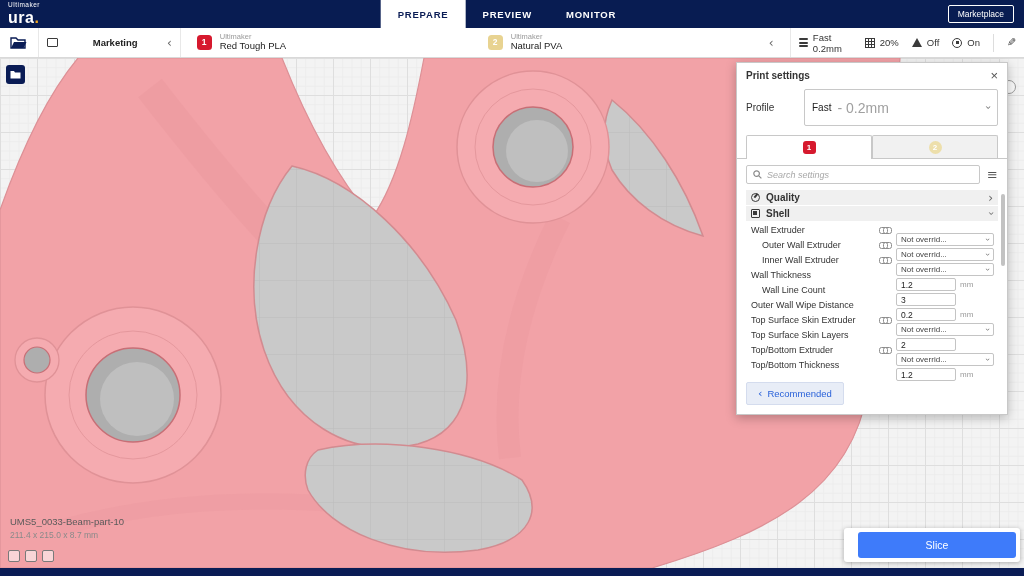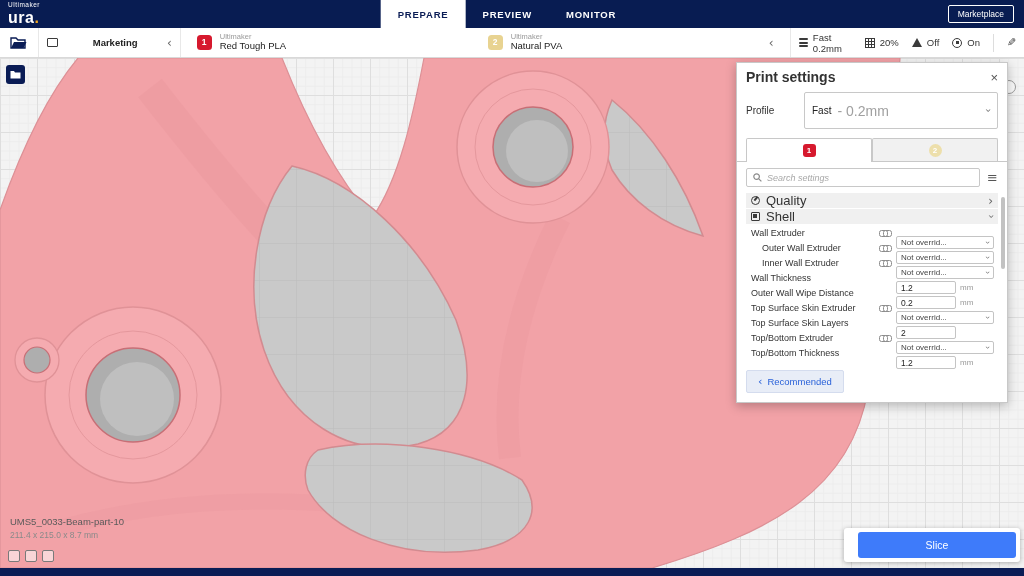--- a/index.html
+++ b/index.html
@@ -59,21 +59,21 @@
   .viewport-badge { position:absolute; right:8px; top:22px; width:14px; height:14px; border-radius:50%; border:1px solid #9a9a9a; background:#fafafa; cursor:pointer; }
   .model-info { position:absolute; left:10px; bottom:28px; z-index:5; }
   .model-name { font-size:9.5px; color:#5a5a5a; }
   .model-size { font-size:8.5px; color:#8a8a8a; margin-top:3px; }
   .obj-tools { position:absolute; left:8px; bottom:6px; display:flex; gap:5px; z-index:5; }
   .obj-tool { width:12px; height:12px; border:1px solid #7a7a7a; background:rgba(255,255,255,.55); border-radius:2px; cursor:pointer; }
 
   
   .panel { position:absolute; left:736px; top:62px; width:272px; background:#fff; border:1px solid #c8c8c8; box-shadow:0 3px 10px rgba(0,0,0,.25); z-index:30; }
   .panel-header { display:flex; align-items:center; padding:6px 9px 5px; }
-  .panel-title { font-size:14px; font-weight:bold; color:#333; flex:1; }
+  .panel-title { font-size:10px; font-weight:bold; color:#333; flex:1; }
   .panel-close { font-size:13px; color:#555; cursor:pointer; line-height:1; }
   .profile-row { display:flex; align-items:center; padding:2px 9px 7px; gap:10px; }
   .profile-label { font-size:10px; color:#333; width:48px; }
   .profile-select { flex:1; height:37px; border:1px solid #c8c8c8; border-radius:2px; display:flex; align-items:center; padding:0 7px; cursor:pointer; background:#fff; }
   .profile-value { font-size:10px; color:#222; }
   .profile-hint { font-size:14px; color:#a0a0a0; margin-left:6px; flex:1; }
   .chev-down { display:inline-block; transform:rotate(90deg); font-size:10px; color:#666; }
   .ext-tabs { display:flex; padding:0 9px; border-bottom:1px solid #c8c8c8; margin-top:2px; }
   .ext-tab { flex:1; height:23px; display:flex; align-items:center; justify-content:center; cursor:pointer; background:#f1f1f1; border:1px solid #c8c8c8; border-bottom:none; border-radius:2px 2px 0 0; }
   .ext-tab.active { background:#fff; position:relative; }
@@ -85,21 +85,21 @@
   .search-box input { border:none; outline:none; flex:1; font-size:9px; font-style:italic; color:#555; font-family:"Liberation Sans", sans-serif; background:transparent; }
   .search-box input::placeholder { color:#a8a8a8; font-style:italic; }
   .menu-icon { font-size:13px; color:#555; cursor:pointer; font-family:"DejaVu Sans", sans-serif; }
   .settings-list { position:relative; padding:0 9px 2px; }
   .cat-row { display:flex; align-items:center; height:15px; background:#f0f0f0; padding:0 5px; margin-bottom:1px; cursor:pointer; }
   .cat-icon { width:9px; height:9px; border:1.3px solid #3a3a3a; margin-right:6px; flex:none; position:relative; }
   .cat-icon.quality { border-radius:50%; }
   .cat-icon.quality::after { content:""; position:absolute; left:3px; top:-1px; width:1.5px; height:5px; background:#3a3a3a; transform:rotate(40deg); }
   .cat-icon.shell { border-radius:1px; }
   .cat-icon.shell::after { content:""; position:absolute; left:1px; top:1px; width:4px; height:4px; background:#3a3a3a; }
-  .cat-label { font-size:13px; color:#333; flex:1; }
+  .cat-label { font-size:10px; color:#333; flex:1;font-weight:bold; }
   .set-row { display:flex; align-items:center; height:15px; padding-left:5px; }
   .set-label { font-size:9px; color:#333; flex:1; white-space:nowrap; overflow:hidden; }
   .ind1 .set-label { padding-left:11px; }
   .link-icon { width:12px; height:7px; position:relative; margin-right:5px; flex:none; cursor:pointer; }
   .link-icon::before, .link-icon::after { content:""; position:absolute; top:1px; width:7px; height:5px; border:1px solid #8d8d8d; border-radius:2.5px; }
   .link-icon::before { left:0; } .link-icon::after { left:4px; }
   .ctrl-col { width:102px; display:flex; align-items:center; flex:none;margin-top:20px; }
   .set-dropdown { flex:1; height:13px; border:1px solid #c4c4c4; border-radius:2px; background:#fff; display:flex; align-items:center; padding:0 4px; cursor:pointer; }
   .set-dropdown .dd-text { font-size:8px; color:#444; flex:1; white-space:nowrap; overflow:hidden; }
   .set-dropdown .chev-down { font-size:8px; }
@@ -324,20 +324,29 @@
       </div>
       <div class="set-row">
         <span class="set-label">Wall Thickness</span>
         <span class="ctrl-col">
           <span class="set-input">
             <span>1.2</span>
           </span>
           <span class="unit">mm</span>
         </span>
       </div>
+      <div class="set-row ind1">
+        <span class="set-label">Wall Line Count</span>
+        <span class="ctrl-col">
+          <span class="set-input">
+            <span>3</span>
+          </span>
+          <span class="unit"></span>
+        </span>
+      </div>
       <div class="set-row">
         <span class="set-label">Outer Wall Wipe Distance</span>
         <span class="ctrl-col">
           <span class="set-input">
             <span>0.2</span>
           </span>
           <span class="unit">mm</span>
         </span>
       </div>
       <div class="set-row">

